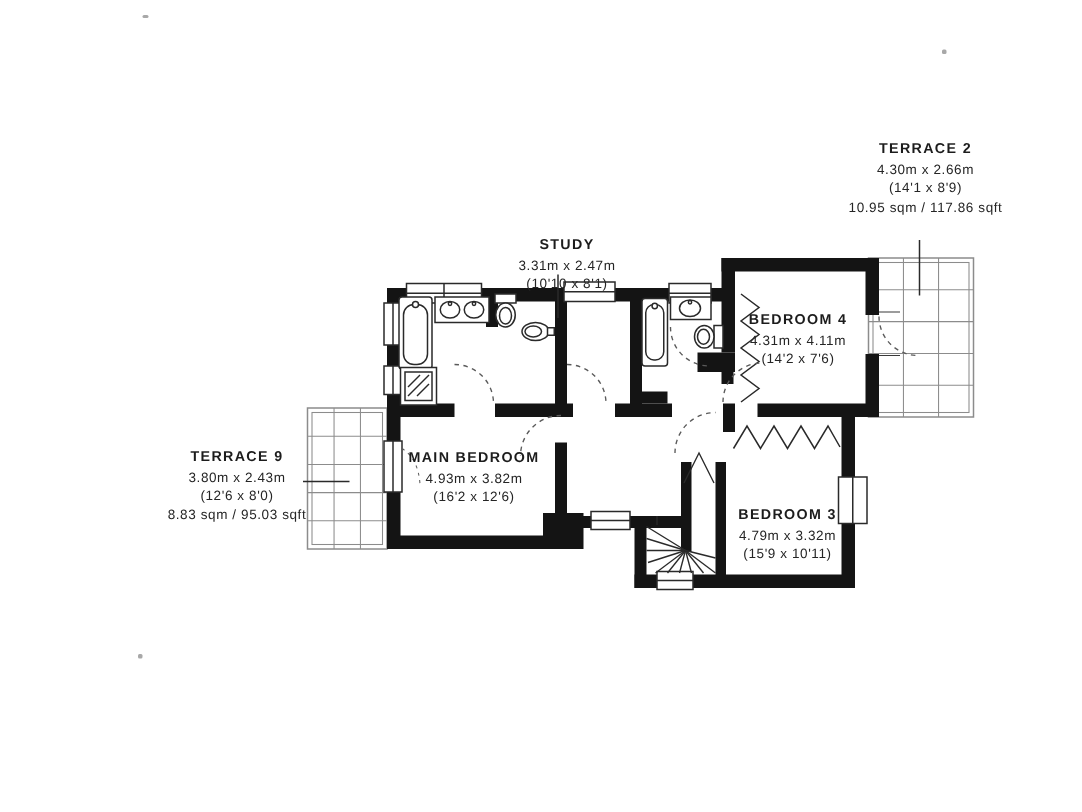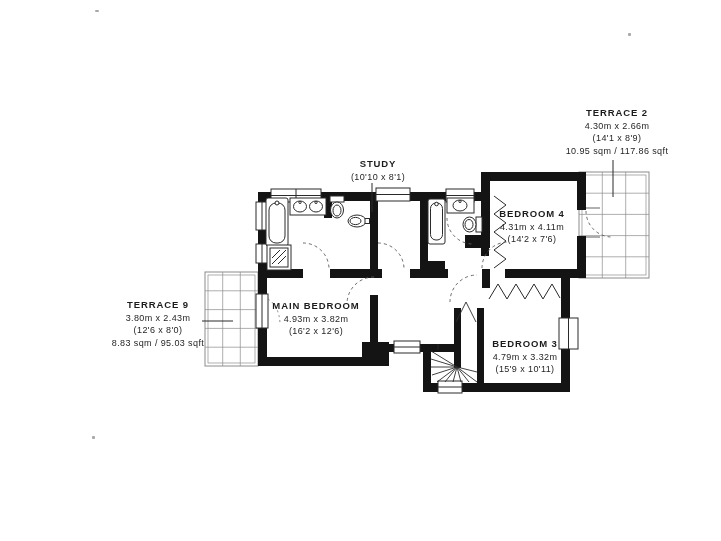--- a/index.html
+++ b/index.html
@@ -220,29 +220,30 @@
       <path d="M 268,299 Q 279,306 280,323" stroke-dasharray="2,3" stroke-width="0.7"></path>
     </g>
 
     <g stroke="var(--line)" stroke-width="1" fill="none">
       <line x1="613" y1="160" x2="613" y2="197"></line>
       <line x1="202" y1="321" x2="233" y2="321"></line>
       <line x1="372" y1="183" x2="372" y2="212"></line>
     </g>
   </svg>
 
-  <div class="label" style="left:542px;top:107px;">
+  <div class="label" style="left:542px;top:94px;">
     <div class="room-name">TERRACE 2</div>
     <div class="room-dims">4.30m x 2.66m</div>
     <div class="room-dims">(14'1 x 8'9)</div>
     <div class="room-dims">10.95 sqm / 117.86 sqft</div>
   </div>
 
   <div class="label" style="left:303px;top:158px;">
     <div class="room-name">STUDY</div>
+    <div class="room-dims">3.31m x 2.47m</div>
     <div class="room-dims">(10'10 x 8'1)</div>
   </div>
 
   <div class="label" style="left:457px;top:208px;">
     <div class="room-name">BEDROOM 4</div>
     <div class="room-dims">4.31m x 4.11m</div>
     <div class="room-dims">(14'2 x 7'6)</div>
   </div>
 
   <div class="label" style="left:83px;top:299px;">

